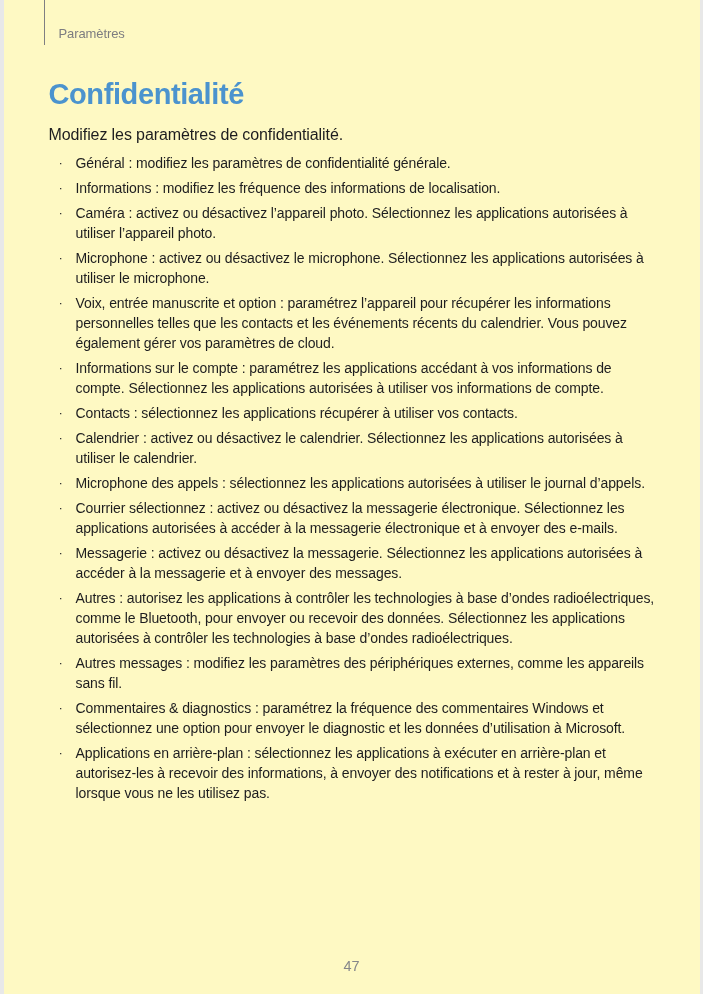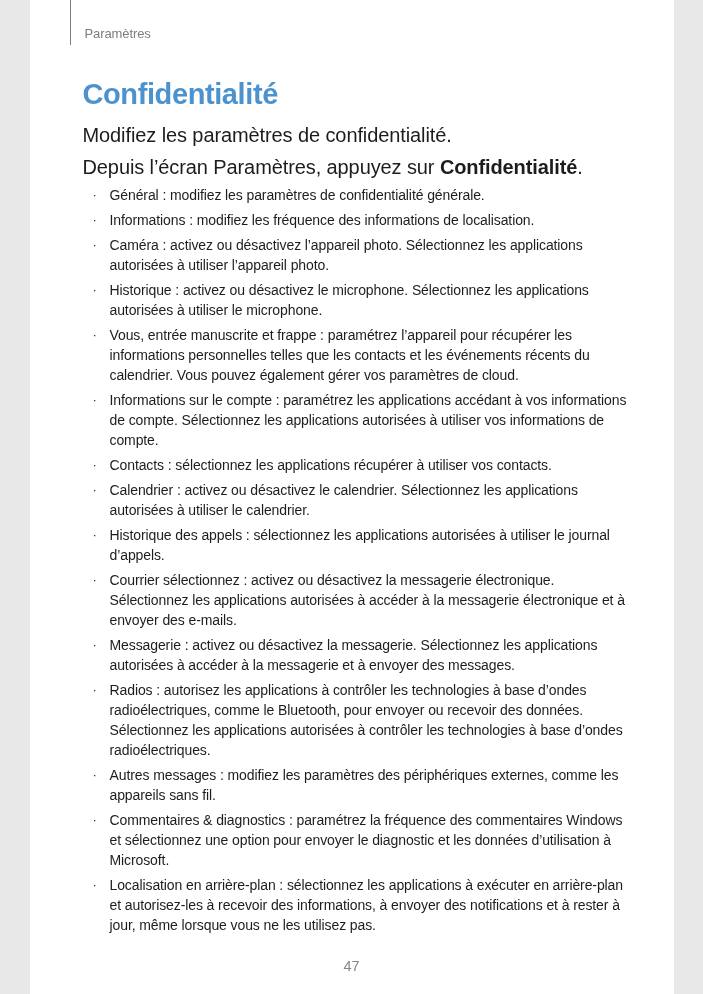--- a/index.html
+++ b/index.html
@@ -1,22 +1,22 @@
 <!DOCTYPE html>
 <html><head>
 <meta charset="utf-8">
 <style>
   * { box-sizing: border-box; }
   html, body { margin: 0; padding: 0; background: #e8e8e8; }
   .page {
     position: relative;
-    width: 644px;
+    width: 696px;
     height: 994px;
     margin: 0 auto;
-    background: #ffffff;
+    background: #fef9c3;
     overflow: hidden;
     font-family: "Liberation Sans", sans-serif;
     color: #1d1d1f;
   }
   .chapter-rule {
     position: absolute;
     left: 40px;
     top: 0;
     width: 1px;
     height: 45px;
@@ -26,35 +26,35 @@
     position: absolute;
     left: 55px;
     top: 26px;
     font-size: 13px;
     line-height: 16px;
     color: #7d7d80;
     letter-spacing: -0.1px;
   }
   .content {
     position: absolute;
-    left: 53px;
+    left: 45px;
     right: 44px;
     top: 78px;
   }
   .title {
     margin: 0 0 14px 0;
     font-size: 29px;
     line-height: 33px;
     font-weight: bold;
     color: #4b93ce;
     letter-spacing: -0.4px;
   }
   .intro {
     margin: 12px 0 5px 0;
-    font-size: 20px;
+    font-size: 16px;
     line-height: 20px;
     letter-spacing: -0.1px;
   }
   .intro b { font-weight: bold; }
   .settings {
     list-style: none;
     margin: 8px 0 0 0;
     padding: 0;
     font-size: 14px;
     line-height: 20px;
@@ -90,36 +90,35 @@
 <div class="page">
 
   <div class="chapter-rule"></div>
   <div class="chapter" style="color: rgb(125, 125, 128);">Paramètres</div>
 
   <div class="content" style="color: rgb(29, 29, 31);">
     <h1 class="title" style="color: rgb(75, 147, 206);">Confidentialité</h1>
 
     <p class="intro">Modifiez les paramètres de confidentialité.</p>
 
-    <p class="intro"><span>Depuis l’écran Paramètres, appuyez sur </span><b>Confidentialité</b><span>.</span></p>
 
     <ul class="settings">
         <li><span class="dot">·</span><span class="term">Général</span><span class="desc"> : modifiez les paramètres de confidentialité générale.</span></li>
         <li><span class="dot">·</span><span class="term">Informations</span><span class="desc"> : modifiez les fréquence des informations de localisation.</span></li>
         <li><span class="dot">·</span><span class="term">Caméra</span><span class="desc"> : activez ou désactivez l’appareil photo. Sélectionnez les applications autorisées à utiliser l’appareil photo.</span></li>
-        <li><span class="dot">·</span><span class="term">Historique</span><span class="desc"> : activez ou désactivez le microphone. Sélectionnez les applications autorisées à utiliser le microphone.</span></li>
-        <li><span class="dot">·</span><span class="term">Vous, entrée manuscrite et frappe</span><span class="desc"> : paramétrez l’appareil pour récupérer les informations personnelles telles que les contacts et les événements récents du calendrier. Vous pouvez également gérer vos paramètres de cloud.</span></li>
+        <li><span class="dot">·</span><span class="term">Microphone</span><span class="desc"> : activez ou désactivez le microphone. Sélectionnez les applications autorisées à utiliser le microphone.</span></li>
+        <li><span class="dot">·</span><span class="term">Voix, entrée manuscrite et option</span><span class="desc"> : paramétrez l’appareil pour récupérer les informations personnelles telles que les contacts et les événements récents du calendrier. Vous pouvez également gérer vos paramètres de cloud.</span></li>
         <li><span class="dot">·</span><span class="term">Informations sur le compte</span><span class="desc"> : paramétrez les applications accédant à vos informations de compte. Sélectionnez les applications autorisées à utiliser vos informations de compte.</span></li>
         <li><span class="dot">·</span><span class="term">Contacts</span><span class="desc"> : sélectionnez les applications récupérer à utiliser vos contacts.</span></li>
         <li><span class="dot">·</span><span class="term">Calendrier</span><span class="desc"> : activez ou désactivez le calendrier. Sélectionnez les applications autorisées à utiliser le calendrier.</span></li>
-        <li><span class="dot">·</span><span class="term">Historique des appels</span><span class="desc"> : sélectionnez les applications autorisées à utiliser le journal d’appels.</span></li>
+        <li><span class="dot">·</span><span class="term">Microphone des appels</span><span class="desc"> : sélectionnez les applications autorisées à utiliser le journal d’appels.</span></li>
         <li><span class="dot">·</span><span class="term">Courrier sélectionnez</span><span class="desc"> : activez ou désactivez la messagerie électronique. Sélectionnez les applications autorisées à accéder à la messagerie électronique et à envoyer des e-mails.</span></li>
         <li><span class="dot">·</span><span class="term">Messagerie</span><span class="desc"> : activez ou désactivez la messagerie. Sélectionnez les applications autorisées à accéder à la messagerie et à envoyer des messages.</span></li>
-        <li><span class="dot">·</span><span class="term">Radios</span><span class="desc"> : autorisez les applications à contrôler les technologies à base d’ondes radioélectriques, comme le Bluetooth, pour envoyer ou recevoir des données. Sélectionnez les applications autorisées à contrôler les technologies à base d’ondes radioélectriques.</span></li>
+        <li><span class="dot">·</span><span class="term">Autres</span><span class="desc"> : autorisez les applications à contrôler les technologies à base d’ondes radioélectriques, comme le Bluetooth, pour envoyer ou recevoir des données. Sélectionnez les applications autorisées à contrôler les technologies à base d’ondes radioélectriques.</span></li>
         <li><span class="dot">·</span><span class="term">Autres messages</span><span class="desc"> : modifiez les paramètres des périphériques externes, comme les appareils sans fil.</span></li>
         <li><span class="dot">·</span><span class="term">Commentaires &amp; diagnostics</span><span class="desc"> : paramétrez la fréquence des commentaires Windows et sélectionnez une option pour envoyer le diagnostic et les données d’utilisation à Microsoft.</span></li>
-        <li><span class="dot">·</span><span class="term">Localisation en arrière-plan</span><span class="desc"> : sélectionnez les applications à exécuter en arrière-plan et autorisez-les à recevoir des informations, à envoyer des notifications et à rester à jour, même lorsque vous ne les utilisez pas.</span></li>
+        <li><span class="dot">·</span><span class="term">Applications en arrière-plan</span><span class="desc"> : sélectionnez les applications à exécuter en arrière-plan et autorisez-les à recevoir des informations, à envoyer des notifications et à rester à jour, même lorsque vous ne les utilisez pas.</span></li>
       </ul>
   </div>
 
   <div class="page-num" style="color: rgb(133, 134, 138);">47</div>
 
 </div>
 
 </body></html>

